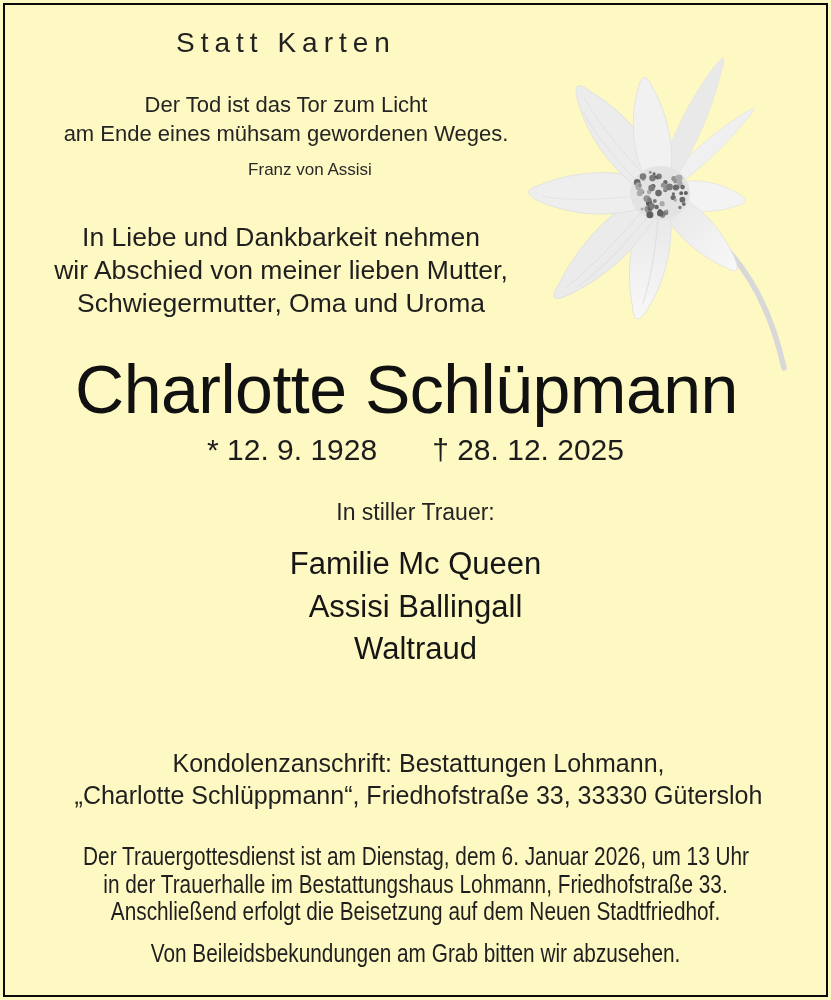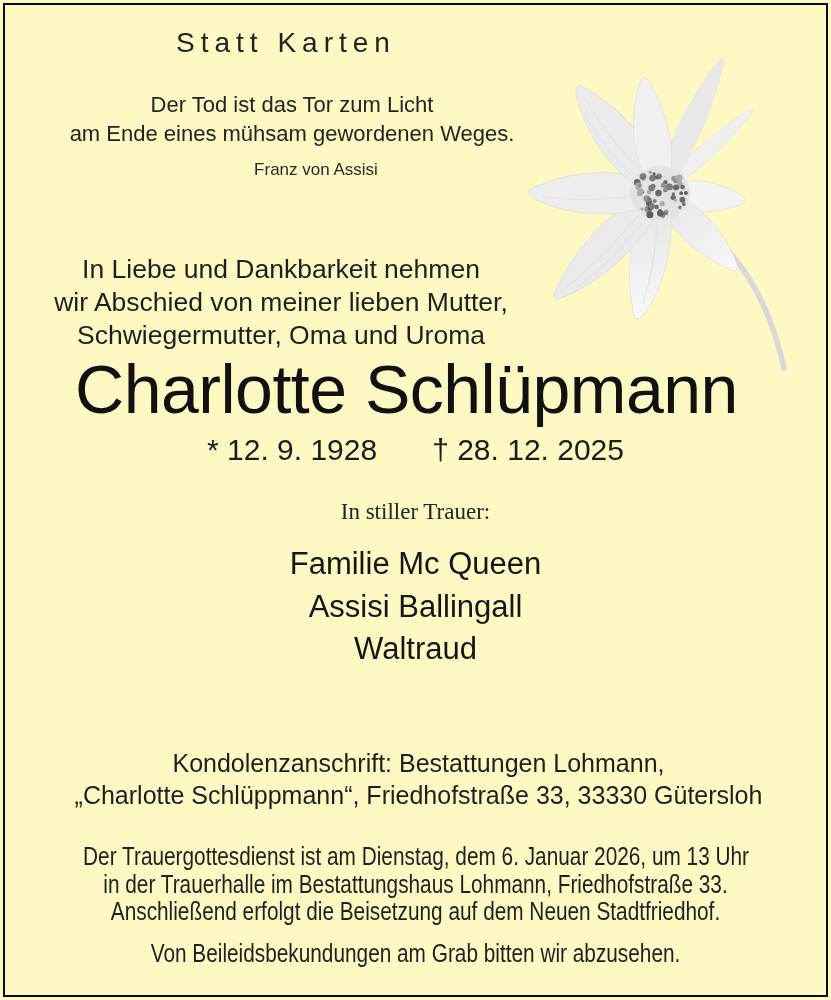--- a/index.html
+++ b/index.html
@@ -20,46 +20,46 @@
   }
   .block { position: absolute; text-align: center; white-space: nowrap; }
 
   .statt-karten {
     top: 27px; left: 0; width: 560px;
     font-size: 28px; letter-spacing: 6px;
     padding-left: 6px; 
     color: #222;
   }
   .quote {
-    top: 90px; left: 12px; width: 560px;
+    top: 90px; left: 6px; width: 560px;
     font-size: 22px; line-height: 29px; color: #242424;
   }
   .quote-author { font-size: 17px; margin-top: 7px; color: #2a2a2a; padding-left: 48px; }
 
   .intro {
     top: 221px; left: 0; width: 562px;
-    font-size: 26.5px; line-height: 33px; color: #1f1f1f; margin-top: 32px;
+    font-size: 26.5px; line-height: 33px; color: #1f1f1f;
   }
 
   .deceased-name {
     top: 351px; left: 0; width: 813px;
     font-size: 68px; line-height: 76px;
     font-weight: 400; color: #111;
     letter-spacing: -0.5px;
   }
 
   .dates {
     top: 433px; left: 0; width: 831px;
     font-size: 30px; color: #1c1c1c;
     display: flex; justify-content: center; gap: 55px;
   }
 
   .trauer-label {
     top: 499px; left: 0; width: 831px;
-    font-size: 23px; color: #242424; font-family: Liberation Serif, serif;
+    font-size: 23px; color: #242424;
   }
 
   .mourners {
     top: 543px; left: 0; width: 831px;
     font-size: 31px; line-height: 42.5px; color: #161616;
   }
 
   .kondolenz {
     top: 747px; left: 3px; width: 831px;
     font-size: 25px; line-height: 32px; color: #1f1f1f;

